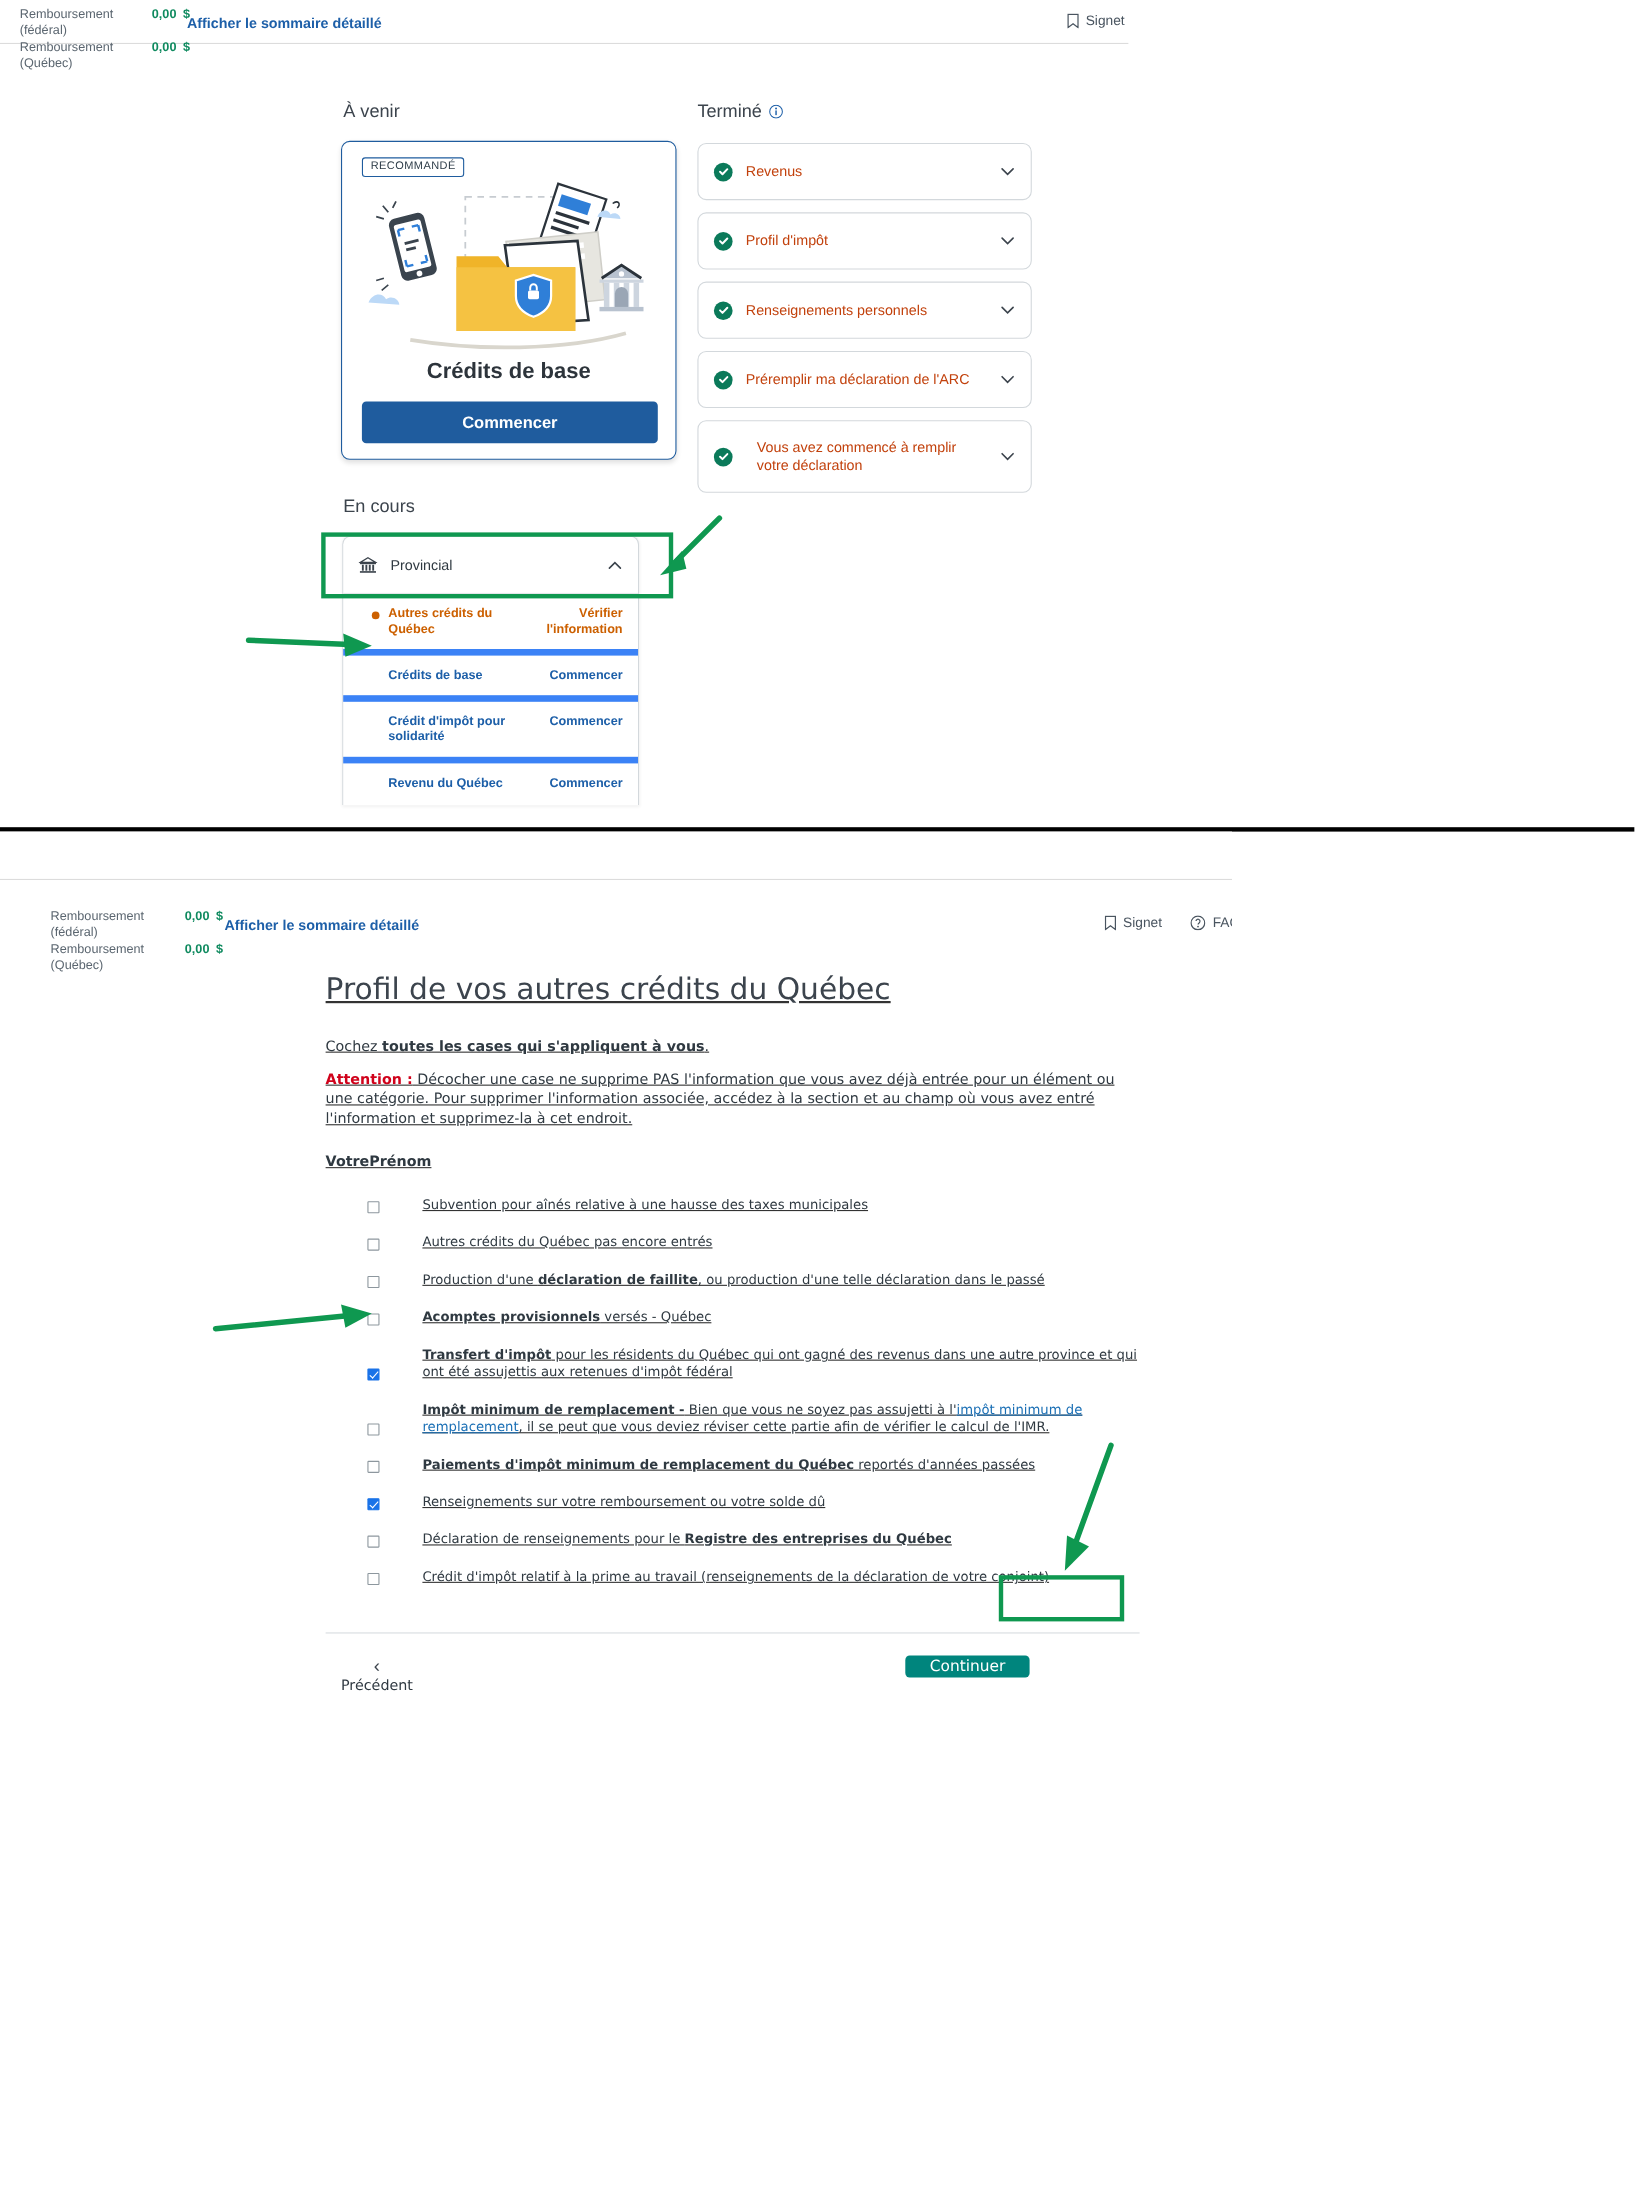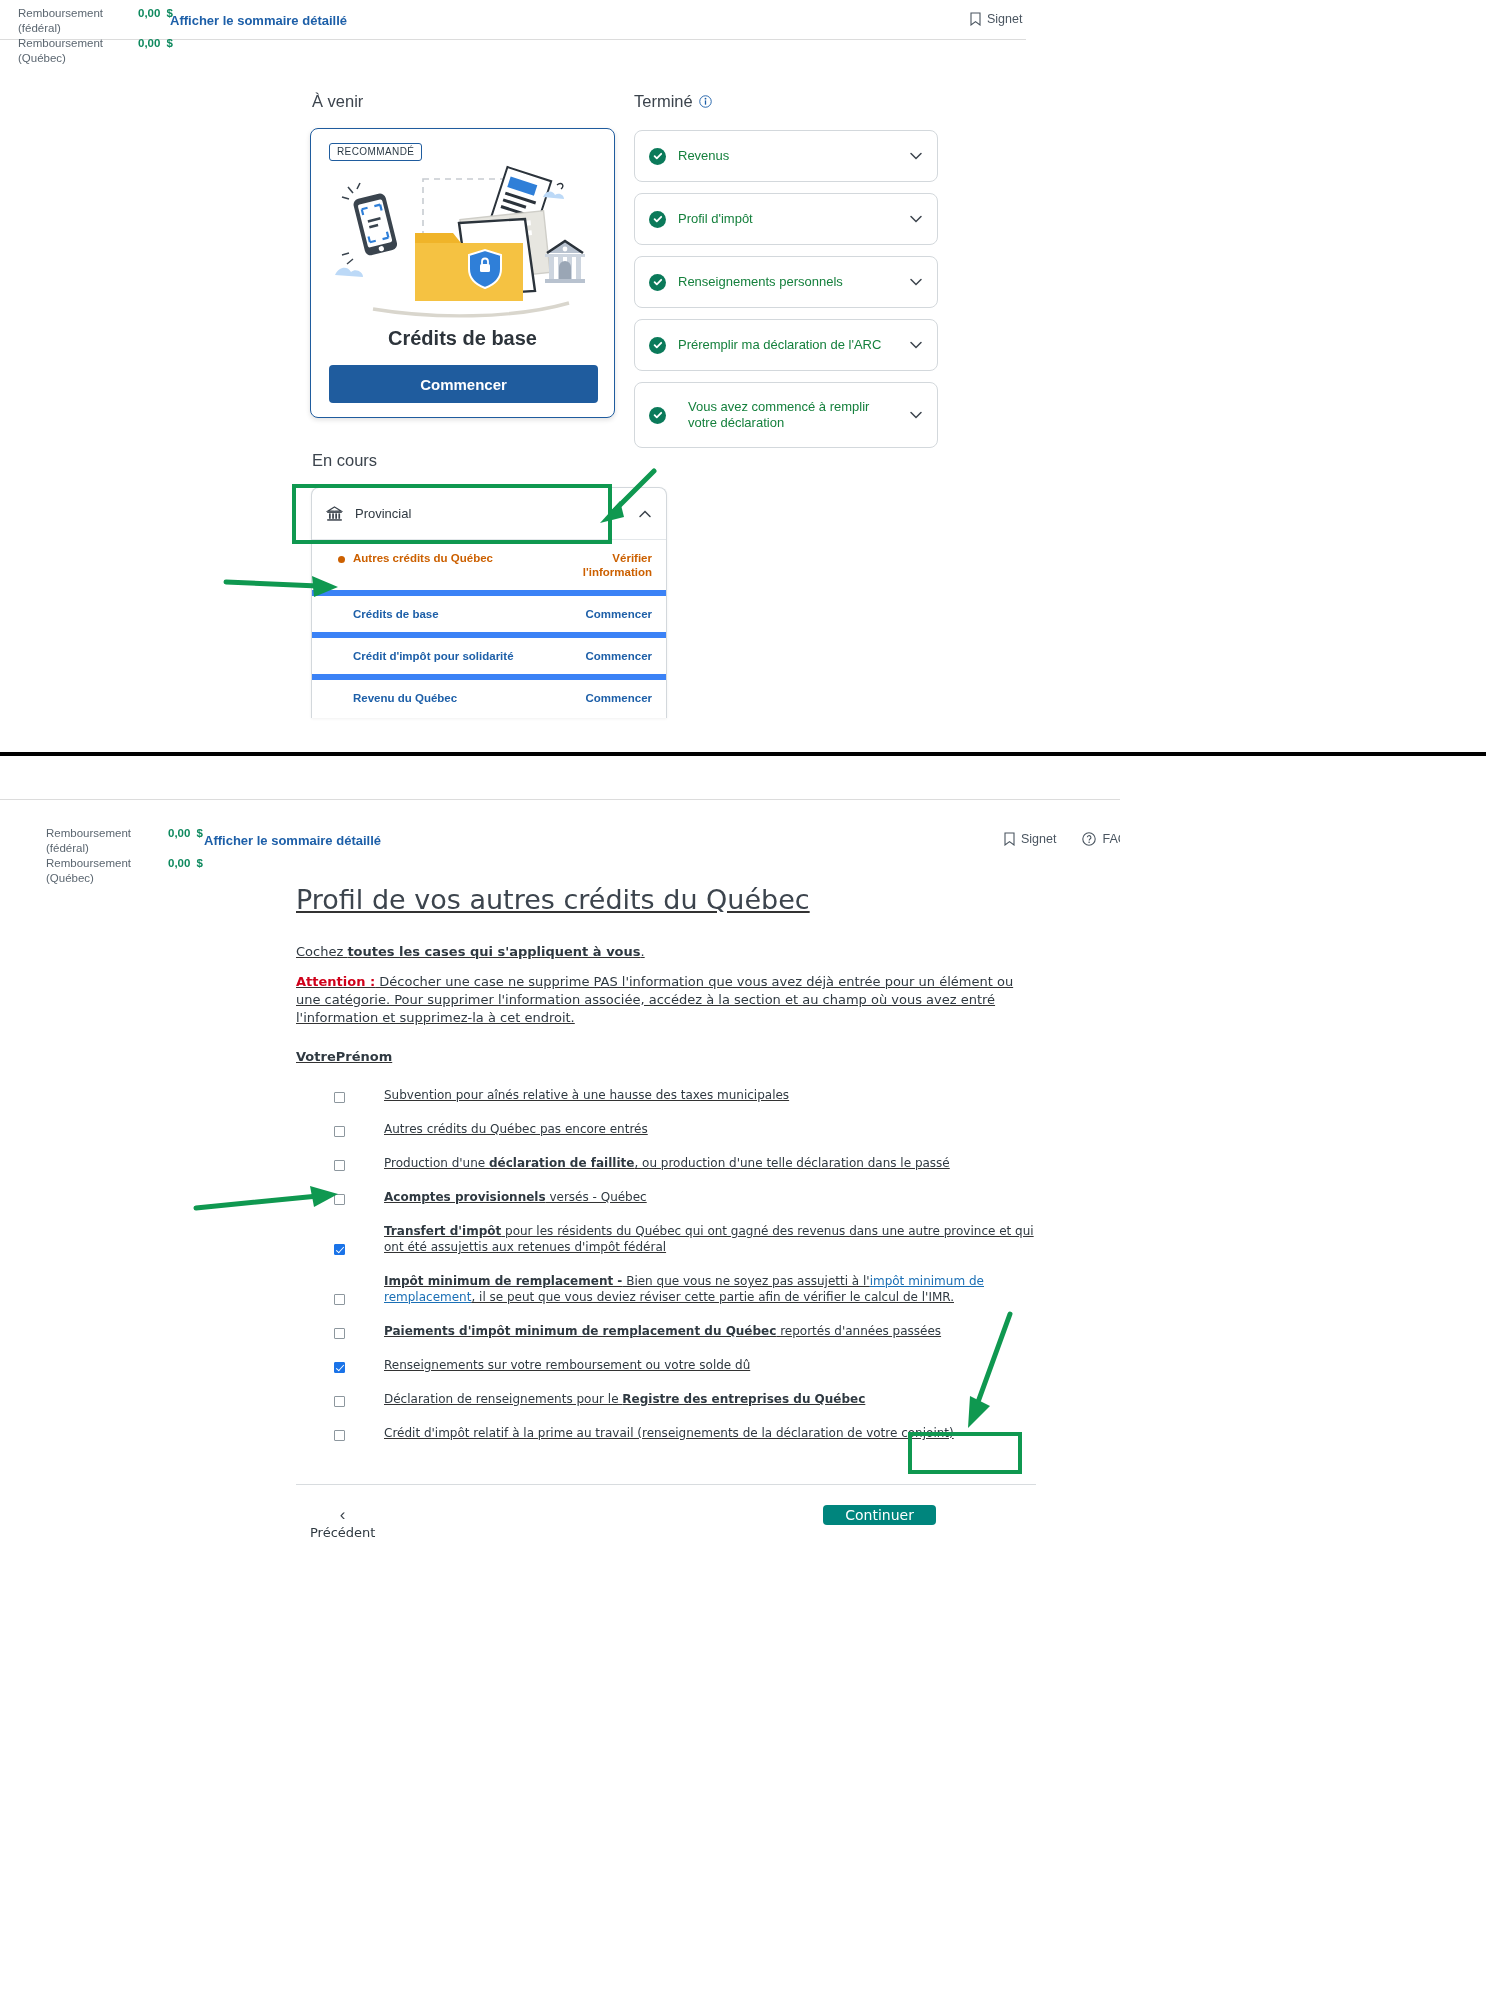--- a/index.html
+++ b/index.html
@@ -77,27 +77,27 @@
     border:1px solid #d3d8dc; border-radius:8px;
     background:#fff; padding:0 14px; margin-bottom:11px;
     min-height:52px; cursor:pointer;
   }
   .done-item.tall { min-height:66px;gap:22px; }
   .check-circle {
     flex:0 0 auto; width:17px; height:17px; border-radius:50%;
     background:#0b7a5a; display:flex; align-items:center; justify-content:center;
   }
   .check-circle svg { width:10px; height:10px; display:block; }
-  .done-label { flex:1 1 auto; font-size:13px; color:#15803d; line-height:16px; }
+  .done-label { flex:1 1 auto; font-size:13px; color:#c2410c; line-height:16px; }
   .chev { flex:0 0 auto; width:14px; height:14px; }
 
   
   .encours-head { position:absolute; left:312px; top:411px; }
   .prov-panel {
-    position:absolute; left:311px; top:447px; width:356px;
+    position:absolute; left:311px; top:447px; width:270px;
     background:#fff; border:1px solid #d3d8dc; border-radius:8px 8px 0 0;
     border-bottom:none;
     box-shadow:0 1px 3px rgba(0,0,0,.06);
   }
   .prov-head {
     display:flex; align-items:center; gap:12px;
     padding:0 14px; height:52px; cursor:pointer;
     border-bottom:1px solid #e3e7ea;
   }
   .bank-ico { width:17px; height:16px; display:block; }

